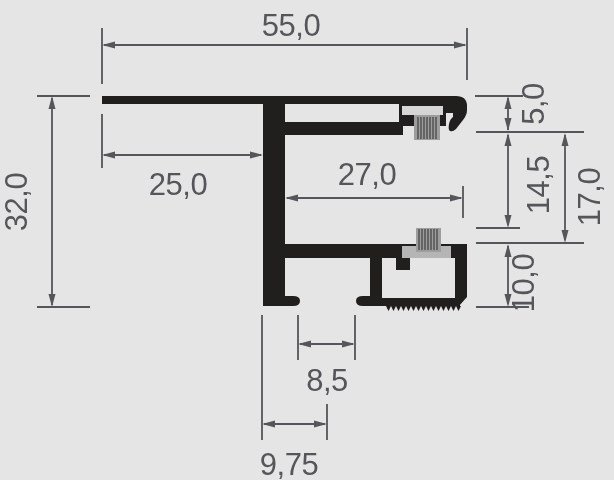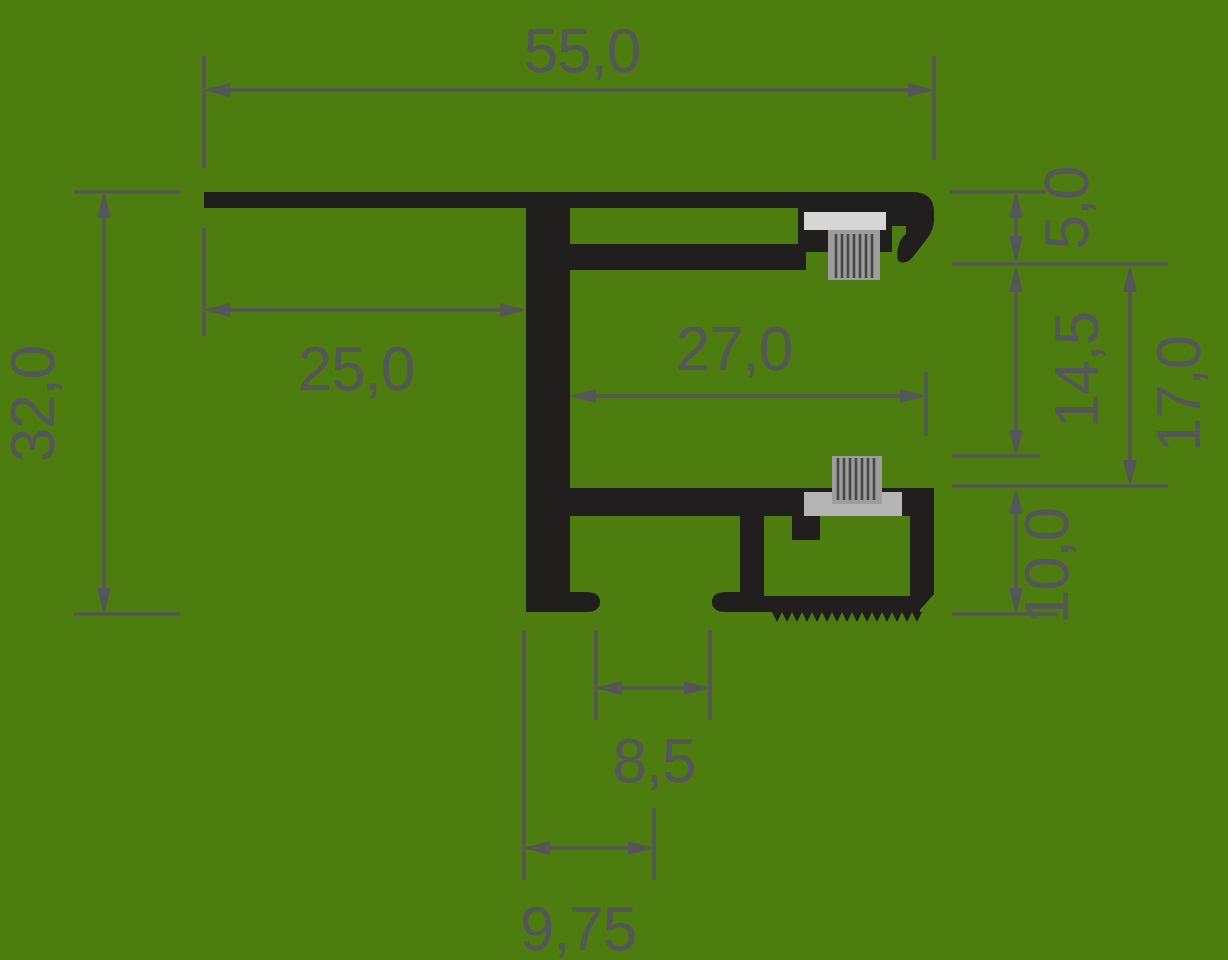--- a/index.html
+++ b/index.html
@@ -1,17 +1,17 @@
 <!DOCTYPE html>
 <html><head>
 <meta charset="utf-8">
 <style>
   html,body { margin:0; padding:0; background:#ffffff; }
   .canvas {
-    width:614px; height:480px; position:relative; background:#4d7c0f;
+    width:614px; height:480px; position:relative; background:#e5e5e5;
     font-family:"Liberation Sans", sans-serif;
   }
   svg text {
     font-family:"Liberation Sans","DejaVu Sans",sans-serif;
     font-size:31px;
     letter-spacing:-0.5px;
   }
   .dimline { fill:none; stroke-width:1.8; stroke-linecap:butt; }
   .prof    { stroke:none; }
 </style>

